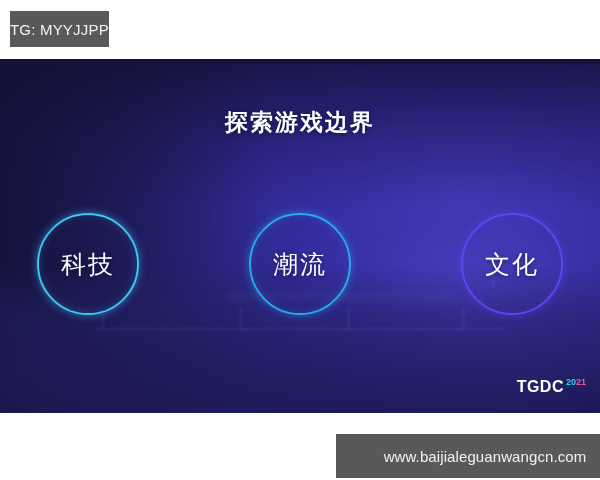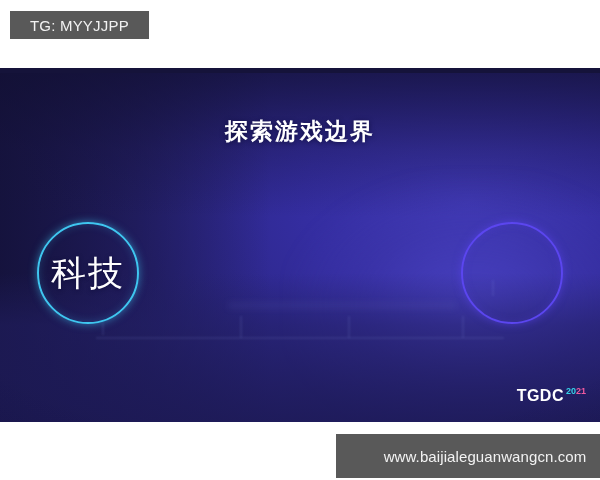--- a/index.html
+++ b/index.html
@@ -13,22 +13,22 @@
     font-family: "Liberation Sans", "DejaVu Sans", sans-serif;
     overflow: hidden;
     position: relative;
   }
 
   
   .watermark-top {
     position: absolute;
     left: 10px;
     top: 11px;
-    height: 28px;
-    padding: 0 20px;
+    height: 36px;
+    padding: 0 0;
     display: flex;
     align-items: center;
     background: #595959;
     color: #f2f2f2;
     font-size: 15px;
     letter-spacing: 0.2px;
     white-space: nowrap;
     z-index: 6;
   }
 
@@ -48,21 +48,21 @@
     letter-spacing: 0.1px;
     white-space: nowrap;
     z-index: 6;
     padding-left: 17px;
   }
 
   
   .slide {
     position: absolute;
     left: 0;
-    top: 68px;
+    top: 59px;
     width: 600px;
     height: 354px;
     overflow: hidden;
     background: #404040;
   }
   .slide-topbar {
     position: absolute;
     left: 0;
     top: 0;
     width: 100%;
@@ -180,21 +180,21 @@
   }
   .circle .ring {
     position: absolute;
     inset: -1px;
     border-radius: 50%;
     border: 2px solid;
   }
   .circle-label {
     position: relative;
     color: #ffffff;
-    font-size: 35px;
+    font-size: 25px;
     font-weight: 500;
     letter-spacing: 2px;
     text-shadow: 0 1px 4px rgba(10,8,50,0.6);
     z-index: 2;
   }
   .c1 .ring { border-color: #3fc6f0; box-shadow: 0 0 9px rgba(63,198,240,0.55), inset 0 0 9px rgba(63,198,240,0.22); }
   .c2 .ring { border-color: #29a8ef; box-shadow: 0 0 9px rgba(41,168,239,0.55), inset 0 0 9px rgba(41,168,239,0.22); }
   .c3 .ring { border-color: #5b46ef; box-shadow: 0 0 9px rgba(91,70,239,0.55), inset 0 0 9px rgba(91,70,239,0.22); }
   .c4 .ring { border-color: #6f5cf5; box-shadow: 0 0 9px rgba(111,92,245,0.50), inset 0 0 9px rgba(111,92,245,0.20); }
 
@@ -251,22 +251,27 @@
 
   <div class="headline">
     <div class="headline-line1">探索游戏边界</div>
   </div>
 
   <div class="circle-row">
     <div class="circle c1">
       <span class="ring"></span>
       <span class="circle-label">科技</span>
     </div>
+    <div class="circle c2">
+      <span class="ring"></span>
+      <span class="circle-label">潮流</span>
+    </div>
     <div class="circle c3">
       <span class="ring"></span>
+      <span class="circle-label">文化</span>
     </div>
   </div>
 
   <div class="logo">
     <span class="logo-text">TGDC</span>
     <span class="logo-years">
       <span class="logo-year-top">20</span>
       <span class="logo-year-bottom">21</span>
     </span>
   </div>

